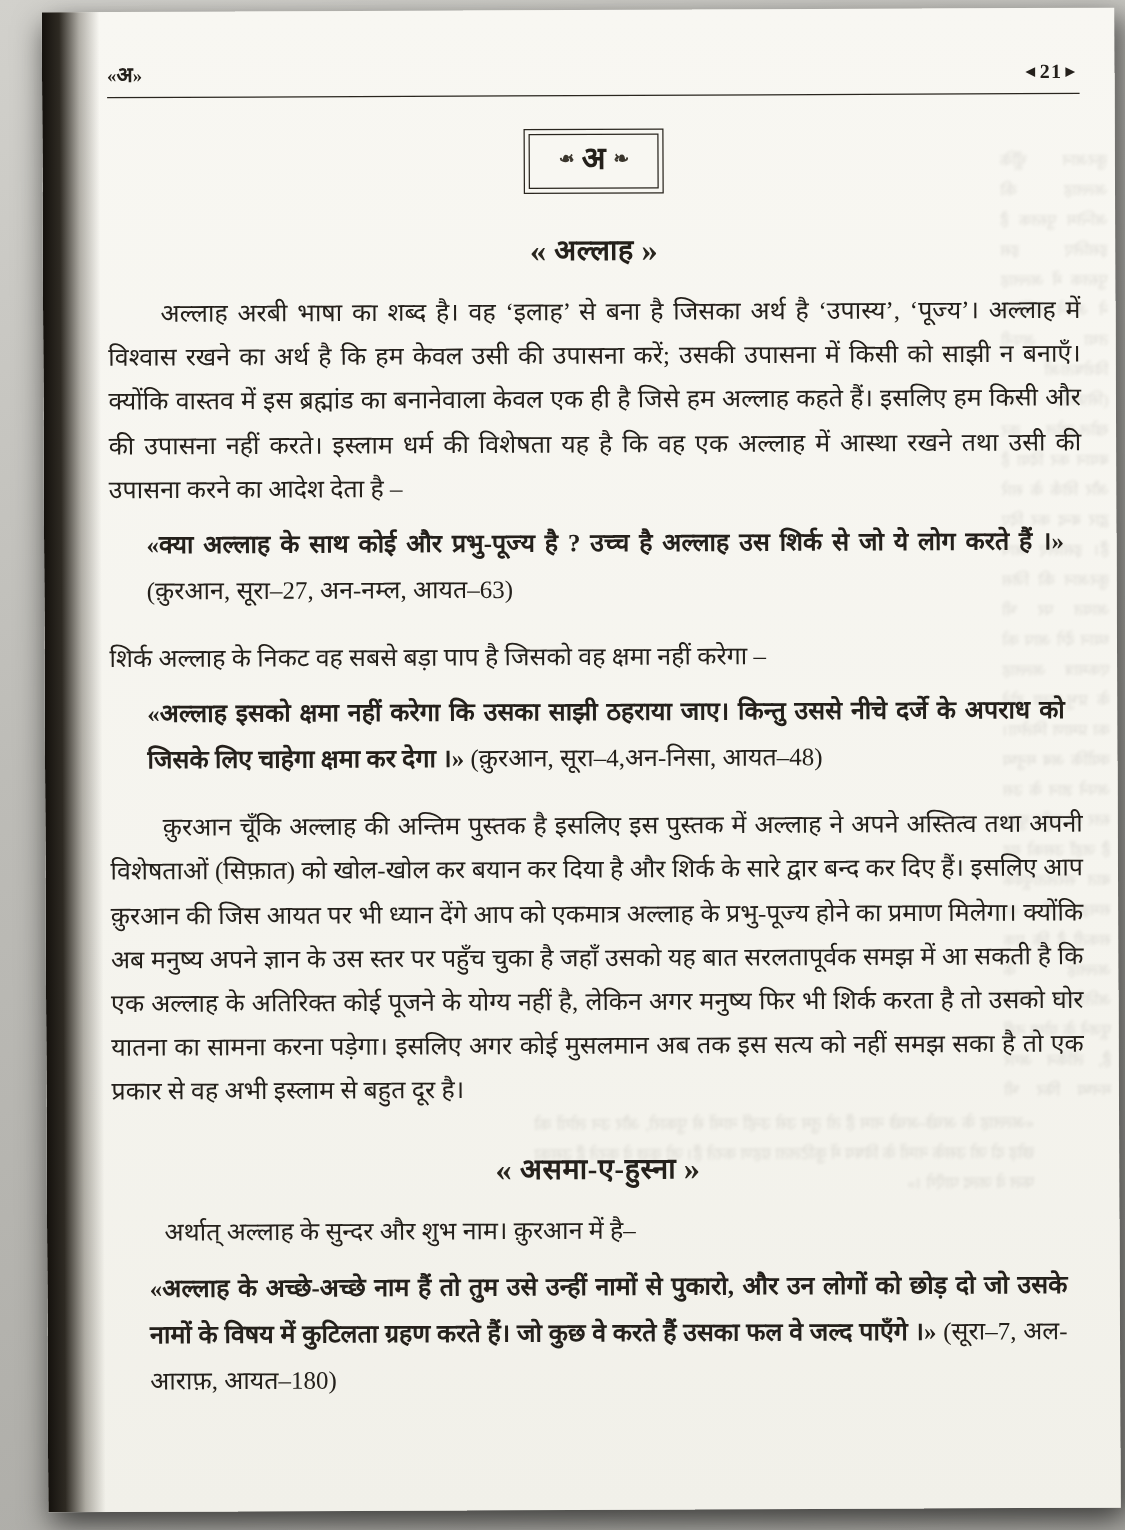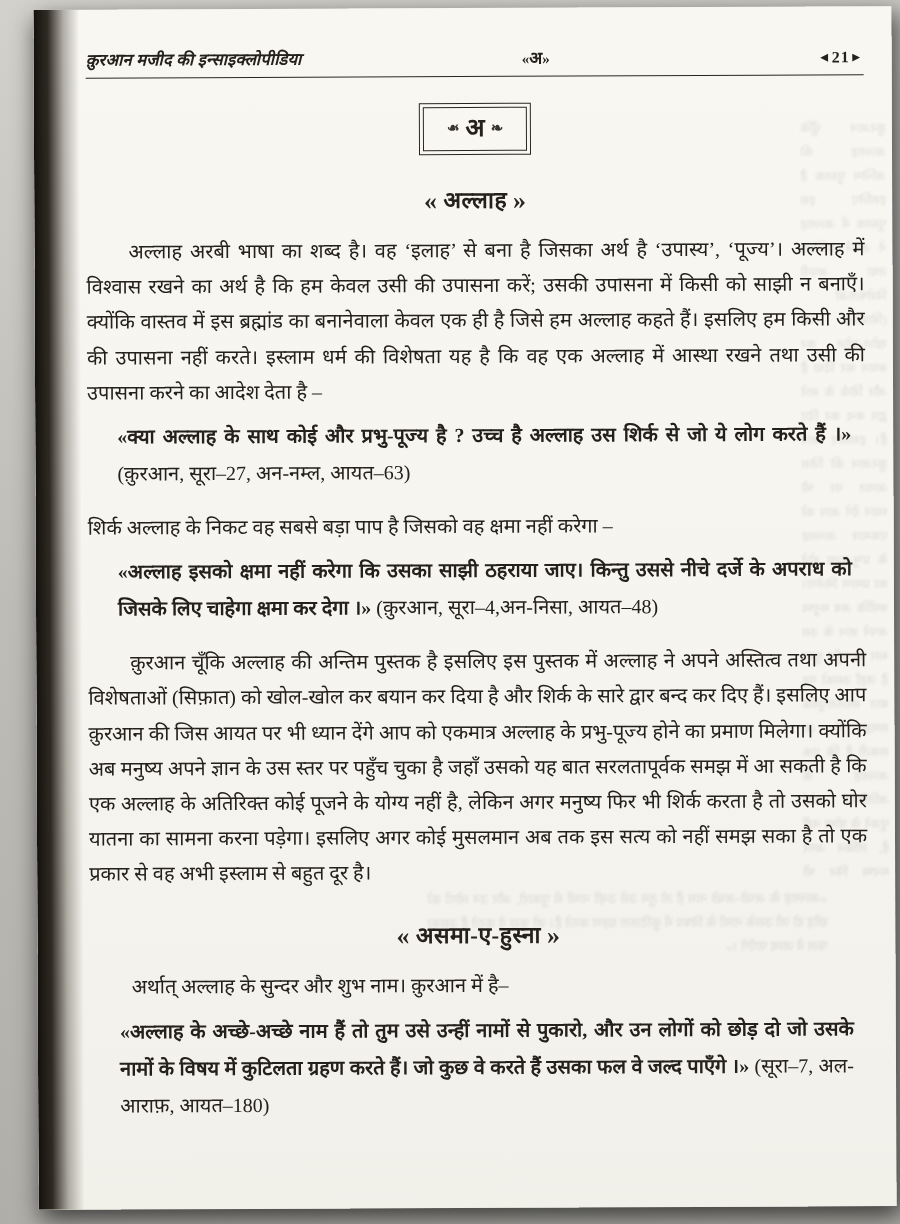--- a/index.html
+++ b/index.html
@@ -72,21 +72,20 @@
 
 <div class="page">
   <div class="spine-shadow"></div>
 
   <div class="bleed bleed1">क़ुरआन चूँकि अल्लाह की अन्तिम पुस्तक है इसलिए इस पुस्तक में अल्लाह ने अपने अस्तित्व तथा अपनी विशेषताओं (सिफ़ात) को खोल-खोल कर बयान कर दिया है और शिर्क के सारे द्वार बन्द कर दिए हैं। इसलिए आप क़ुरआन की जिस आयत पर भी ध्यान देंगे आप को एकमात्र अल्लाह के प्रभु-पूज्य होने का प्रमाण मिलेगा। क्योंकि अब मनुष्य अपने ज्ञान के उस स्तर पर पहुँच चुका है जहाँ उसको यह बात सरलतापूर्वक समझ में आ सकती है कि एक अल्लाह के अतिरिक्त कोई पूजने के योग्य नहीं है, लेकिन अगर मनुष्य फिर भी शिर्क करता है तो उसको घोर यातना का सामना करना पड़ेगा। इसलिए अगर कोई मुसलमान अब तक इस सत्य को नहीं समझ सका है तो एक प्रकार से वह अभी इस्लाम से बहुत दूर है।</div>
   <div class="bleed bleed2">«अल्लाह के अच्छे-अच्छे नाम हैं तो तुम उसे उन्हीं नामों से पुकारो, और उन लोगों को छोड़ दो जो उसके नामों के विषय में कुटिलता ग्रहण करते हैं। जो कुछ वे करते हैं उसका फल वे जल्द पाएँगे ।» </div>
 
   <div class="content">
 
     <div class="header">
-      <div class="h-title">क़ुरआन मजीद की इन्साइक्लोपीडिया</div>
       <div class="h-center">
         <span class="orn-b">«</span><span>अ</span><span class="orn-b">»</span>
       </div>
       <div class="h-page">
         <span class="tri">◄</span><span>21</span><span class="tri">►</span>
       </div>
     </div>
     <div class="rule"></div>
 
     <div class="letter-box">

